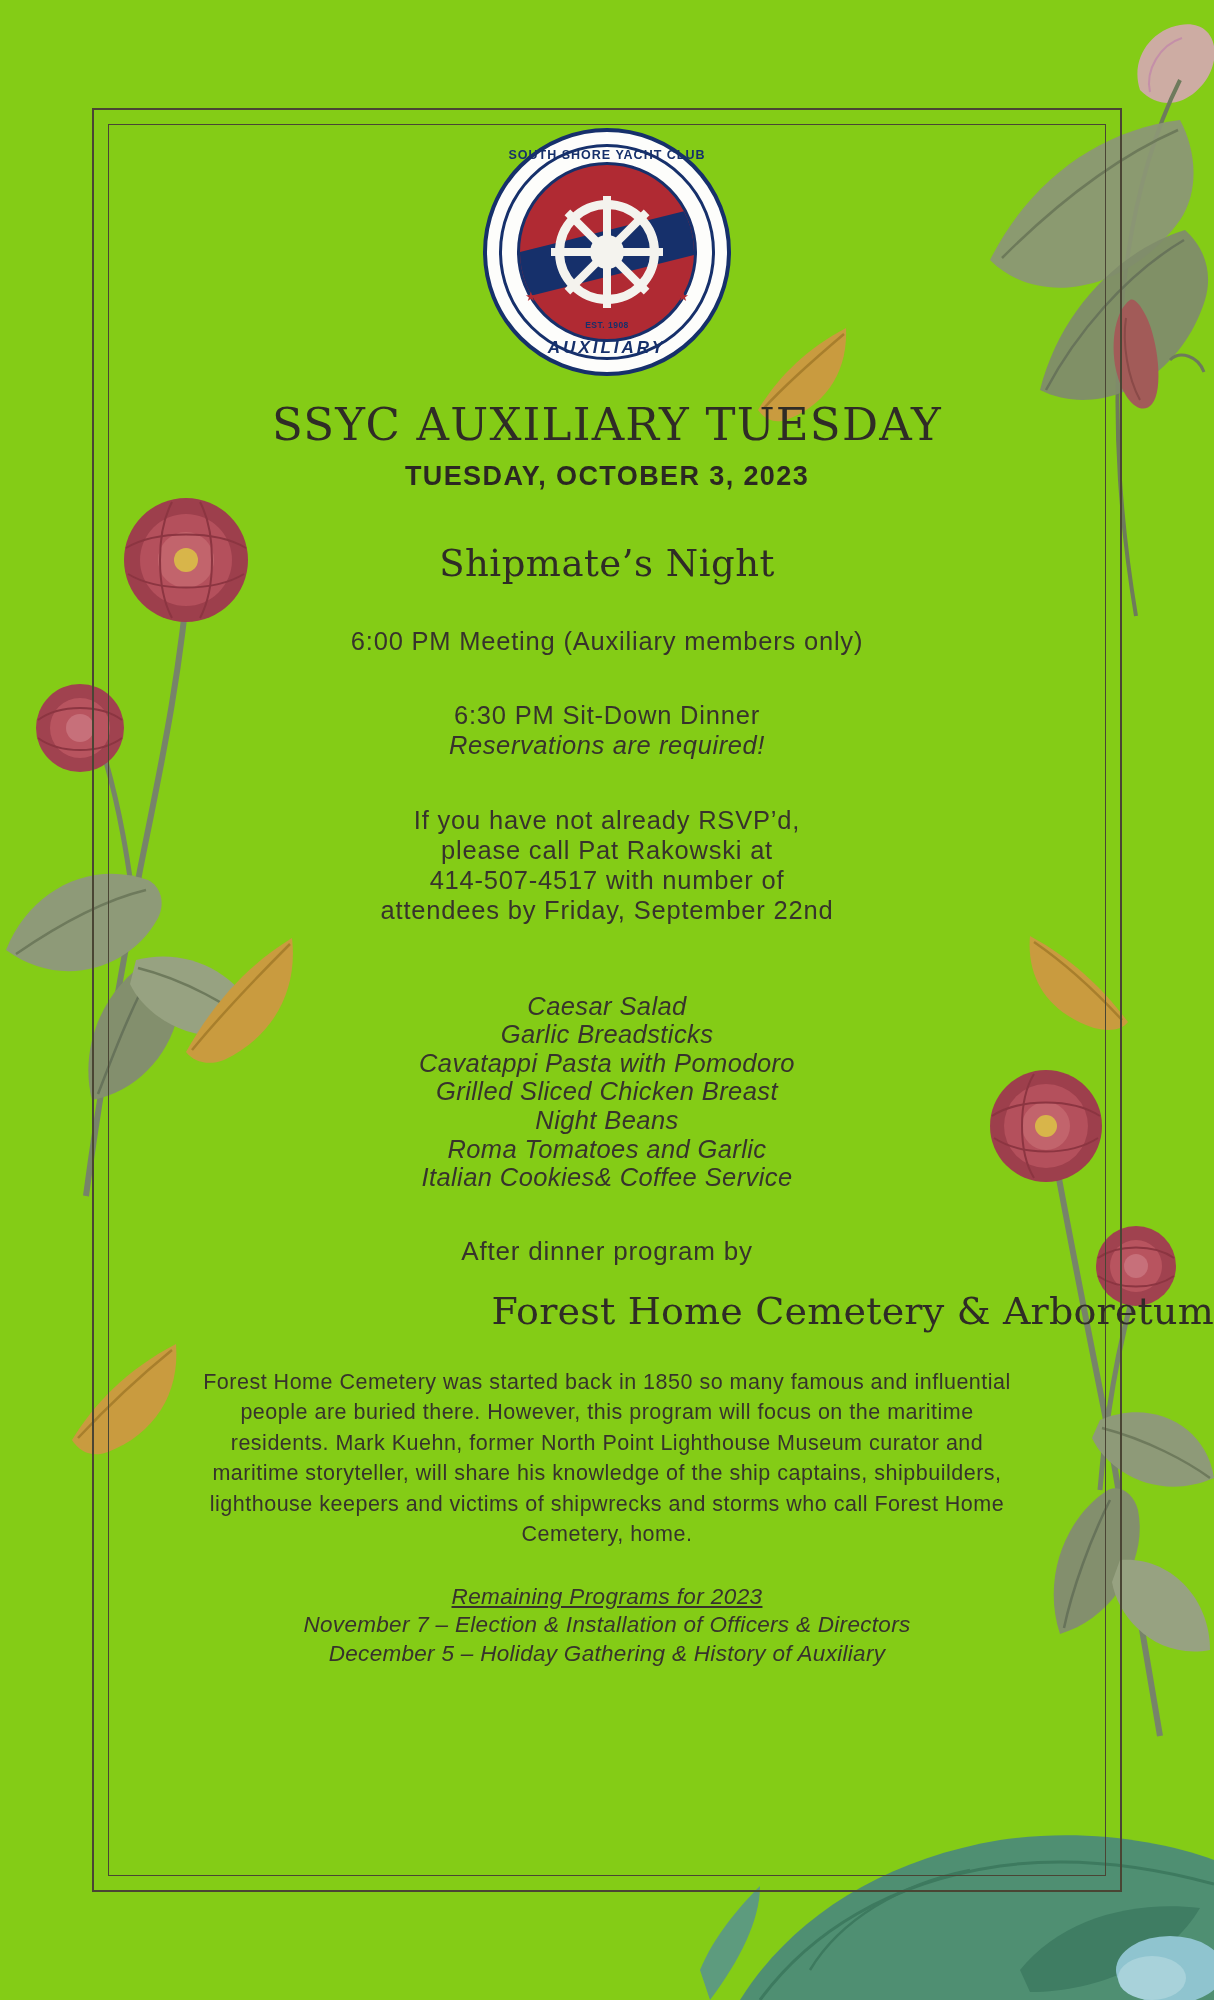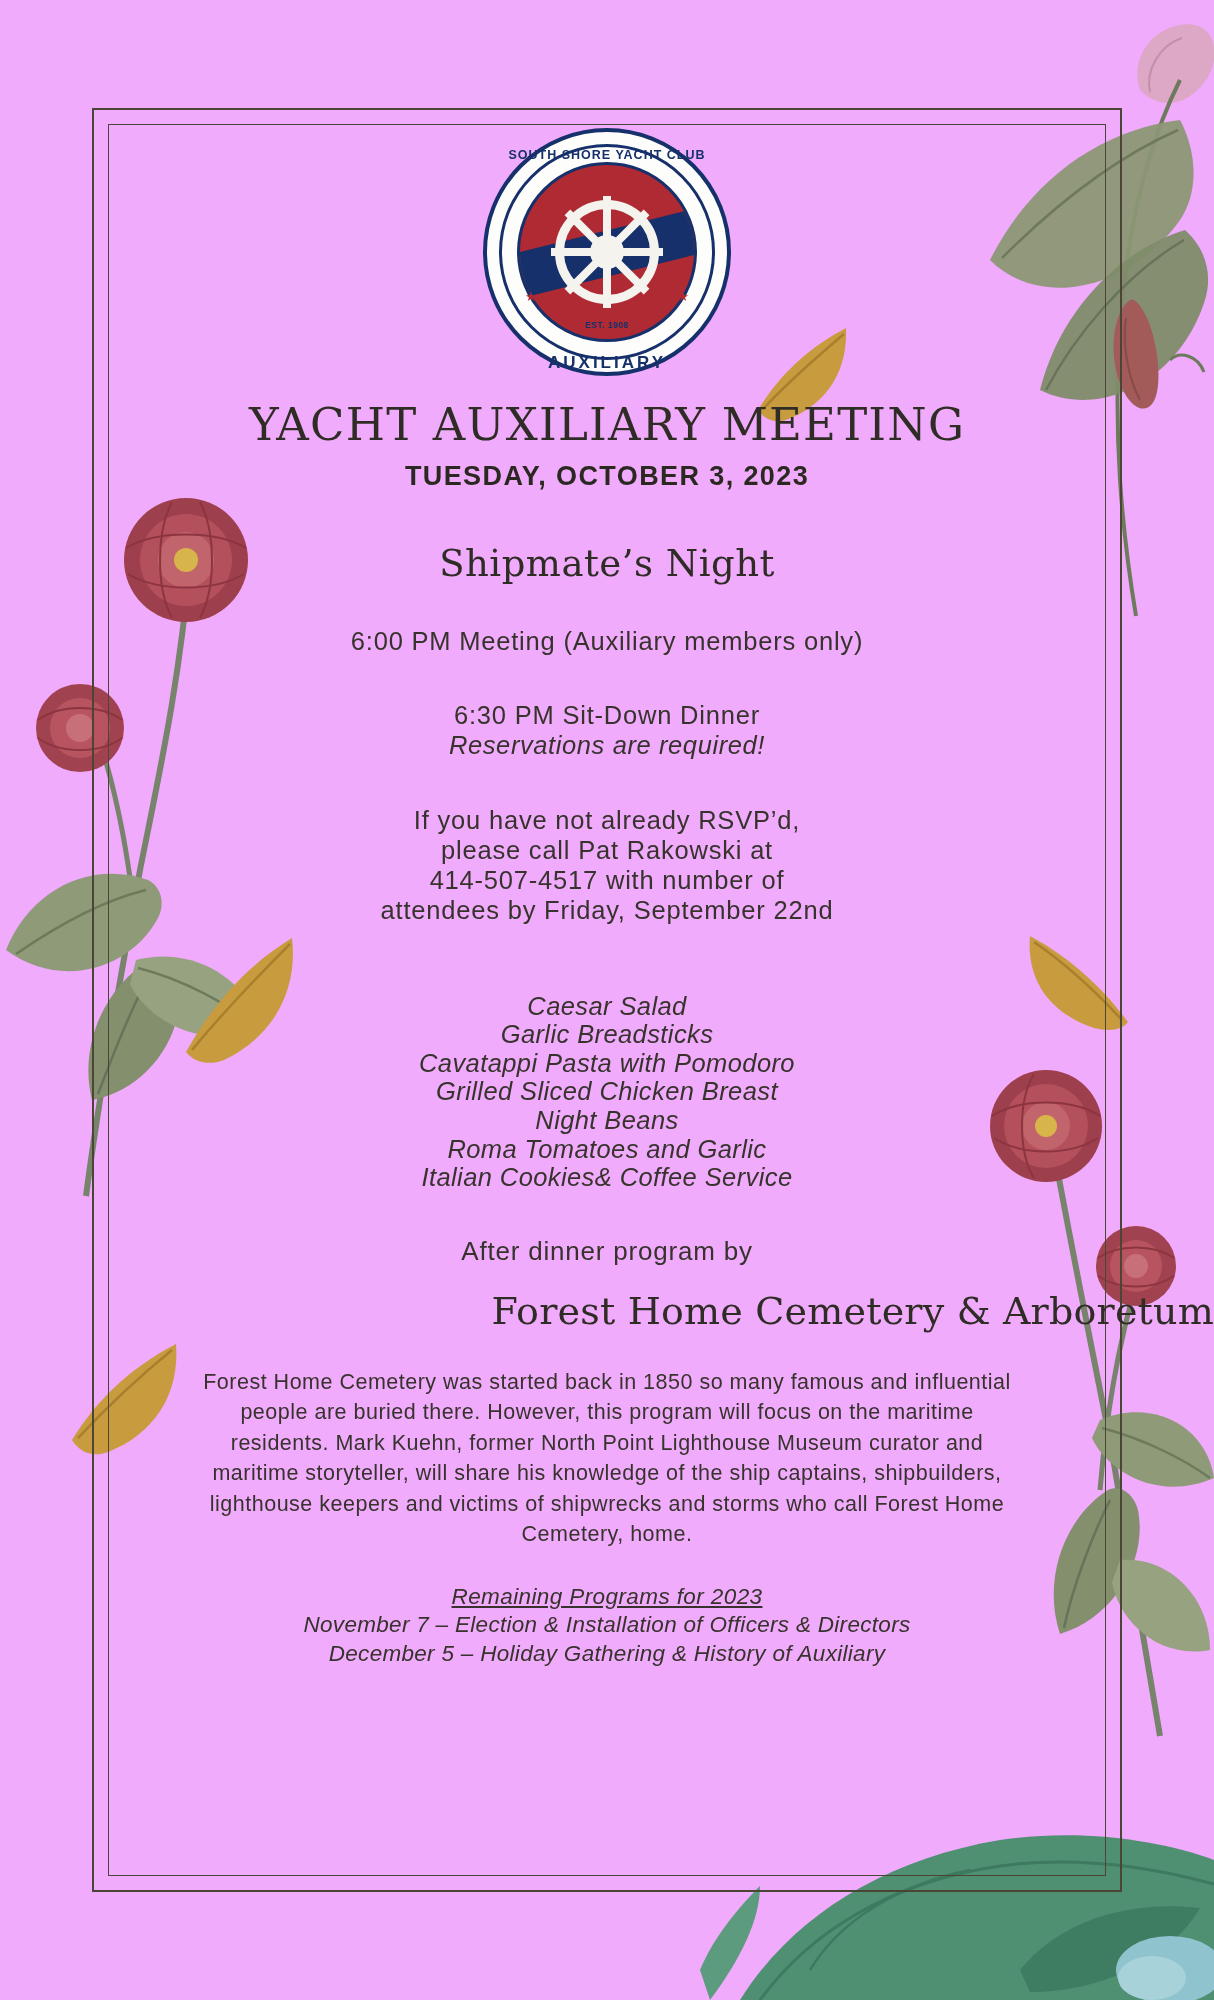--- a/index.html
+++ b/index.html
@@ -7,21 +7,21 @@
     width: 1214px;
     height: 2000px;
     background: #e9e8e2;
     font-family: "Liberation Sans", sans-serif;
     overflow: hidden;
   }
   #poster {
     position: relative;
     width: 1214px;
     height: 2000px;
-    background: #f0abfc;
+    background: #84cc16;
     overflow: hidden;
   }
 
   
   .deco { position: absolute; pointer-events: none; }
 
   
   .frame-outer {
     position: absolute;
     left: 92px; top: 108px; right: 92px; bottom: 108px;
@@ -115,21 +115,21 @@
     position: absolute;
     left: 0; right: 0;
     text-align: center;
     font-size: 12.5px;
     letter-spacing: 1px;
     color: #16306b;
     font-weight: bold;
     font-family: "Liberation Sans", sans-serif;
   }
   .crest-text-top  { top: 20px; }
-  .crest-text-bottom { bottom: 3px; font-size: 17px; letter-spacing: 3px; }
+  .crest-text-bottom { bottom: 18px; font-size: 17px; letter-spacing: 3px; font-style: italic; }
   .crest-est { bottom: 46px; font-size: 8.5px; letter-spacing: .5px; }
   .crest-star { position: absolute; color: #b02a33; font-size: 13px; }
   .crest-star.l { left: 42px; bottom: 72px; }
   .crest-star.r { right: 42px; bottom: 72px; }
 
   
   .t-title {
     font-family: "DejaVu Serif", serif;
     font-size: 45px;
     letter-spacing: 1.2px;
@@ -358,21 +358,21 @@
           <div class="wheel-hub"></div>
         </div>
       </div>
       <div class="crest-text-top">SOUTH SHORE YACHT CLUB</div>
       <div class="crest-est">EST. 1908</div>
       <div class="crest-star l">★</div>
       <div class="crest-star r">★</div>
       <div class="crest-text-bottom">AUXILIARY</div>
     </div>
 
-    <div class="t-title">YACHT AUXILIARY MEETING</div>
+    <div class="t-title">SSYC AUXILIARY TUESDAY</div>
     <div class="t-date">TUESDAY, OCTOBER 3, 2023</div>
     <div class="t-theme">Shipmate’s Night</div>
 
     <div class="t-body gap-1">6:00 PM Meeting (Auxiliary members only)</div>
 
     <div class="gap-2">
       <div class="t-body">6:30 PM Sit-Down Dinner</div>
       <div class="t-body ital">Reservations are required!</div>
     </div>
 

